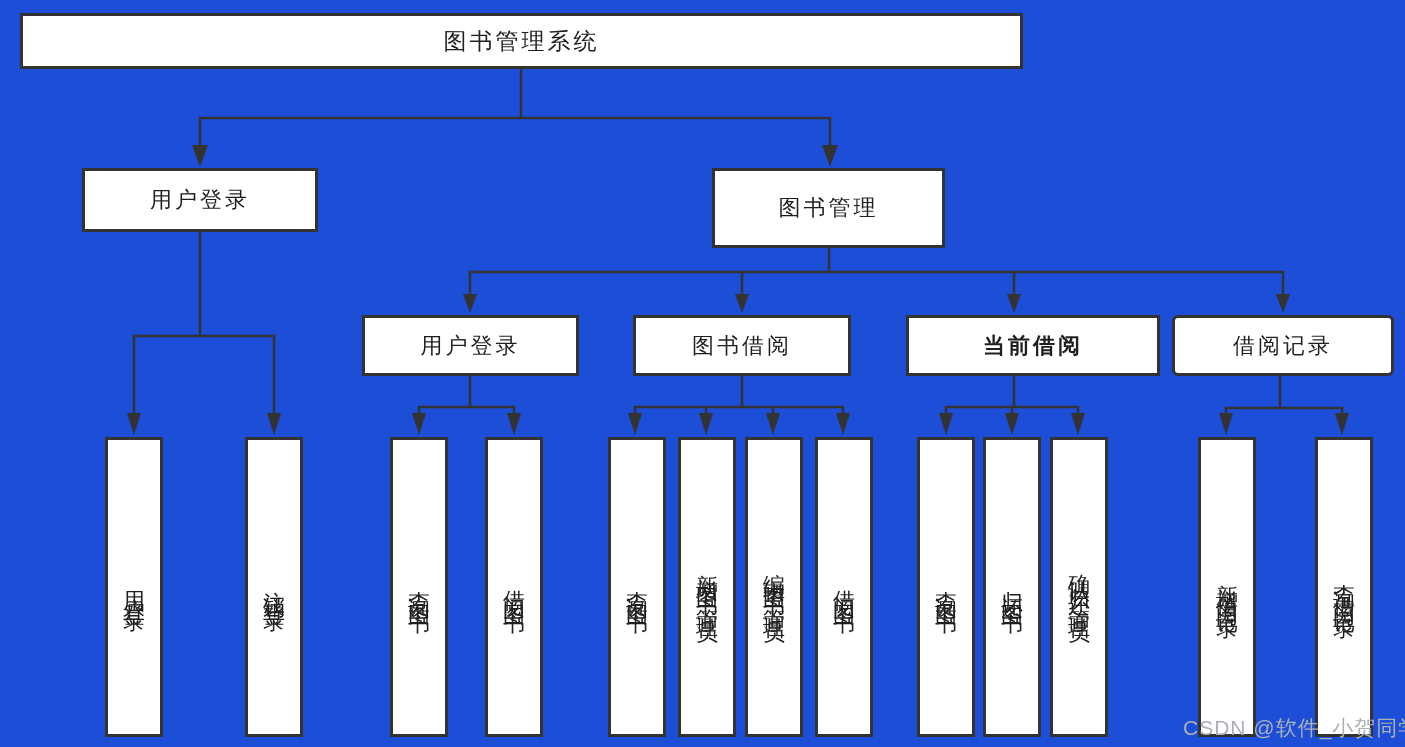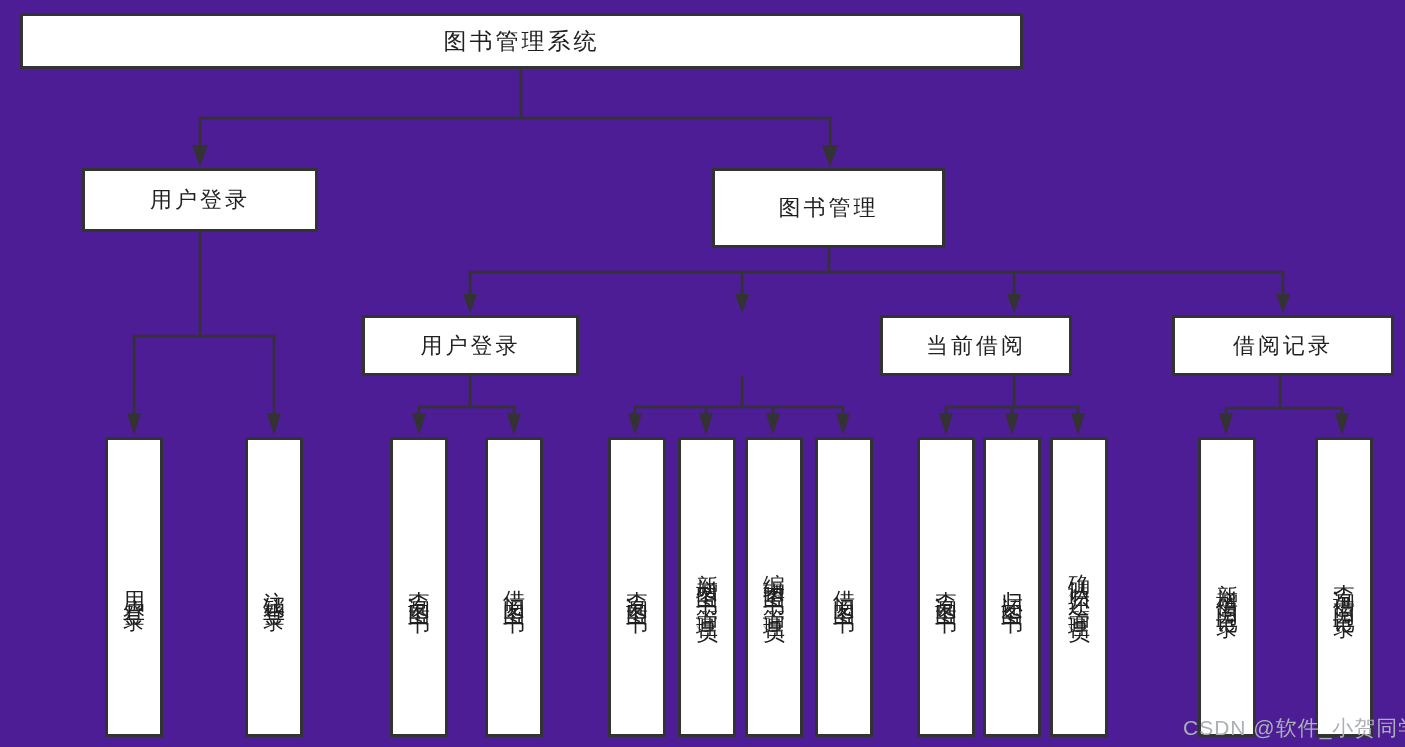--- a/index.html
+++ b/index.html
@@ -1,20 +1,20 @@
 <!DOCTYPE html>
 <html><head>
 <meta charset="utf-8">
 <style>
   html, body { margin: 0; padding: 0; background: #ffffff; }
   #canvas {
     position: relative;
     width: 1405px;
     height: 747px;
-    background: #4c1d95;
+    background: #1d4ed8;
     font-family: "Liberation Sans", sans-serif;
     overflow: hidden;
   }
   #connectors {
     position: absolute;
     left: 0; top: 0;
     width: 1405px; height: 747px;
   }
   .hbox, .vbox {
     position: absolute;
@@ -120,22 +120,23 @@
     <polygon fill="#333333" points="1219,413 1233,413 1226,435"></polygon>
     <polygon fill="#333333" points="1335,413 1349,413 1342,435"></polygon>
   </svg>
 
   <div class="hbox root" style="left:20px; top:13px; width:1003px; height:56px;">图书管理系统</div>
 
   <div class="hbox" style="left:82px; top:168px; width:236px; height:64px;">用户登录</div>
   <div class="hbox" style="left:712px; top:168px; width:233px; height:80px;">图书管理</div>
 
   <div class="hbox" style="left:362px; top:315px; width:217px; height:61px;">用户登录</div>
-  <div class="hbox" style="left:880px; top:315px; width:192px; height:61px;">当前借阅</div>
-  <div class="hbox" style="left:1172px; top:315px; width:222px; height:61px;">借阅记录</div>
+  <div class="hbox" style="left:633px; top:315px; width:218px; height:61px;">图书借阅</div>
+  <div class="hbox" style="left:906px; top:315px; width:254px; height:61px;font-weight:bold;">当前借阅</div>
+  <div class="hbox" style="left:1172px; top:315px; width:222px; height:61px;border-radius:6px;">借阅记录</div>
 
   <div class="vbox" style="left:105px;">用户登录</div>
   <div class="vbox" style="left:245px;">注销登录</div>
 
   <div class="vbox" style="left:390px;">查询图书</div>
   <div class="vbox" style="left:485px;">借阅图书</div>
 
   <div class="vbox" style="left:608px;">查询图书</div>
   <div class="vbox" style="left:678px;">新增图书（管理员）</div>
   <div class="vbox" style="left:745px;">编辑图书（管理员）</div>

